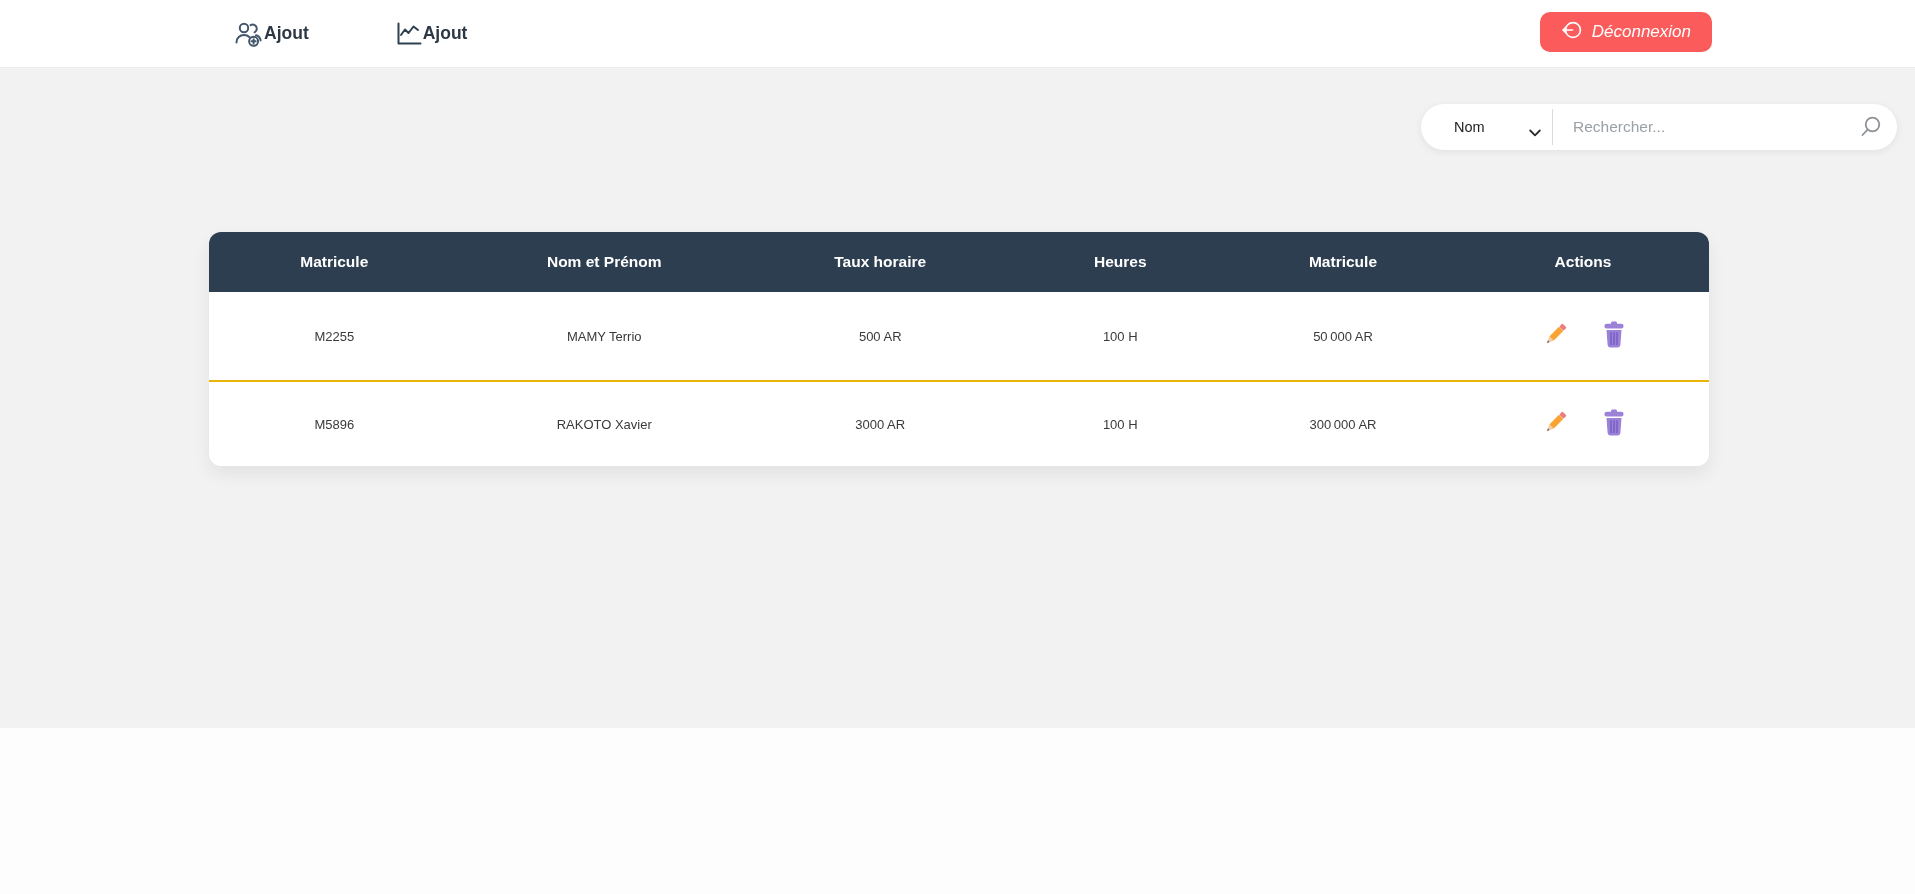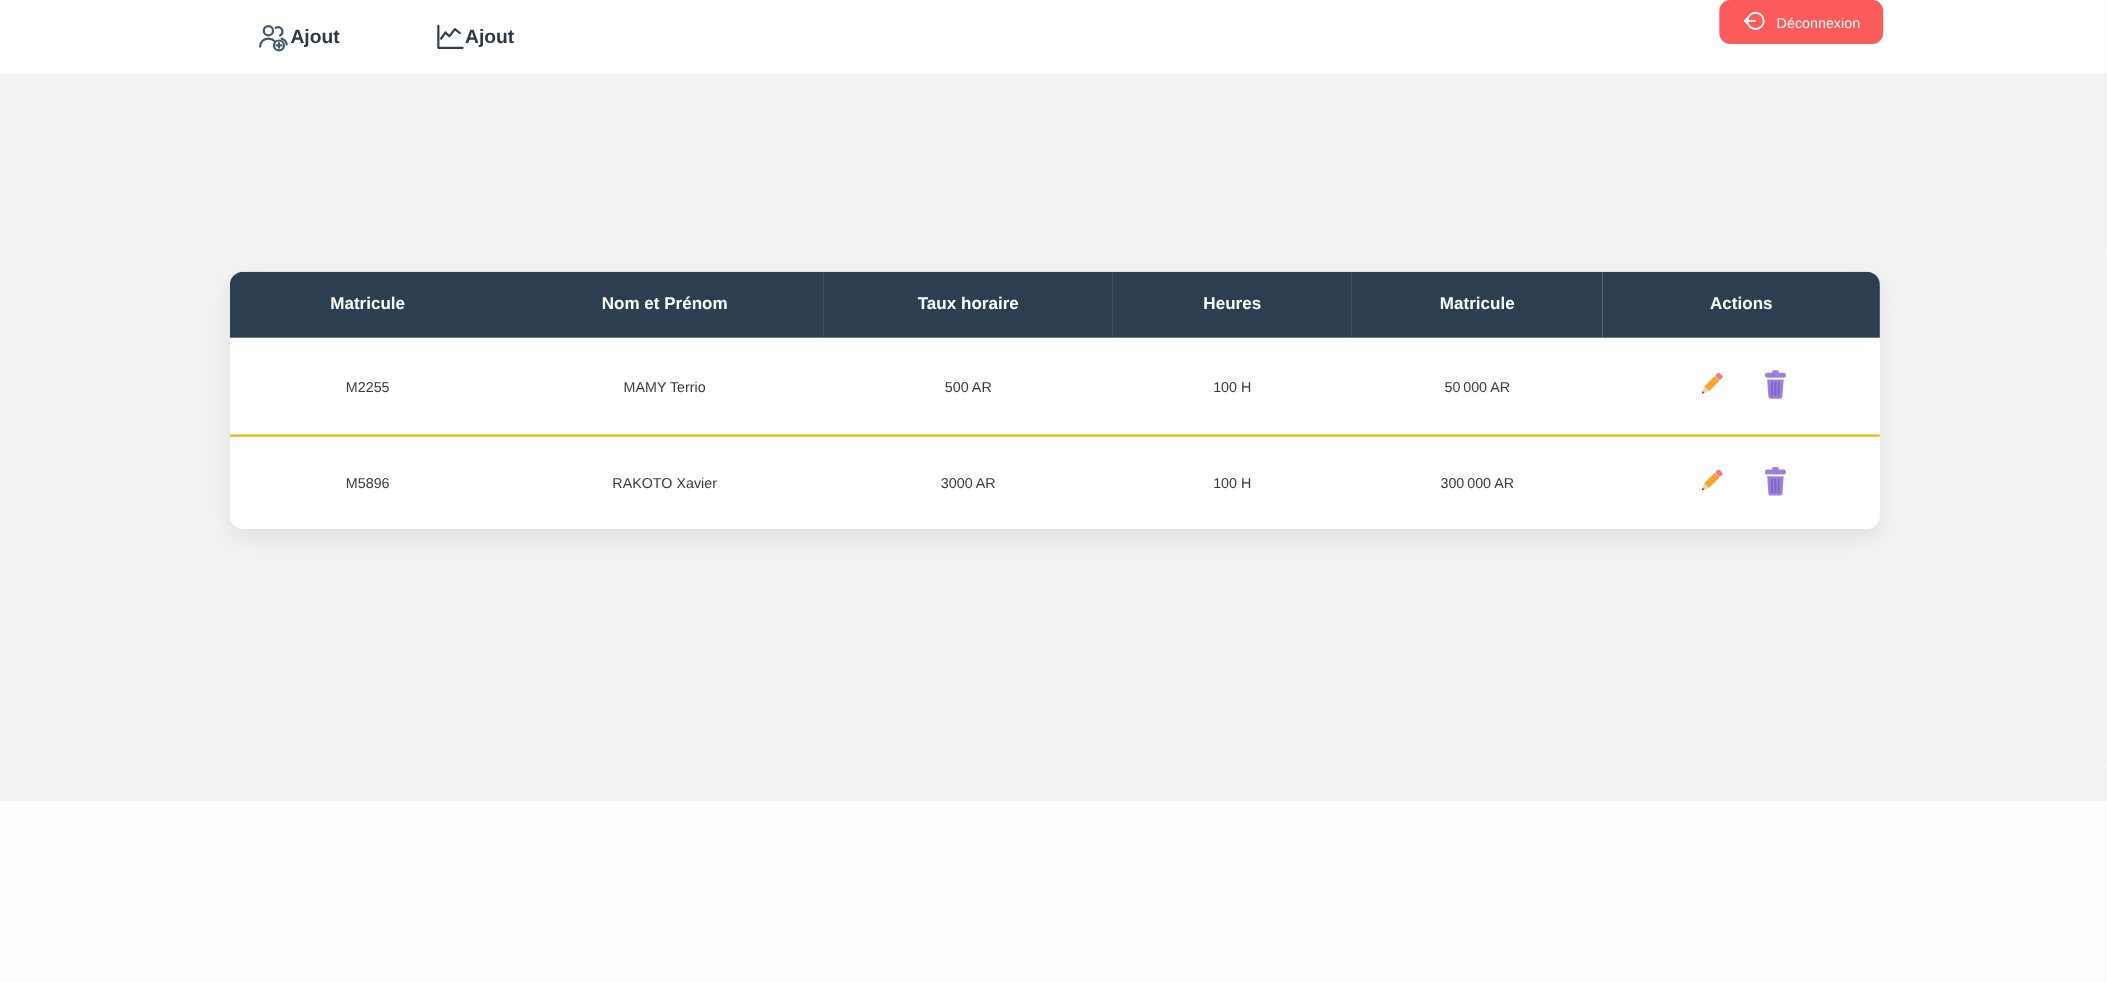--- a/index.html
+++ b/index.html
@@ -33,30 +33,31 @@
   }
   .nav-item.active {
     background: #eef1f4;
     color: #4b7389;
     font-weight: 600;
   }
   .nav-item svg { display: block; }
 
   .logout-button {
     position: absolute;
-    right: 203px; top: 0;
+    right: 203px; top: 12px;
     height: 40px;
     display: flex; align-items: center; gap: 10px;
     padding: 0 21px;
     border: none; border-radius: 10px;
     background: #fb5b5b;
     color: #ffffff;
     font-family: inherit;
-    font-size: 13px;
+    font-size: 17px;
     cursor: pointer;
+    font-style: italic;
   }
 
   
   .content {
     position: relative;
     height: 660px;
     background: #f2f2f3;
   }
 
   
@@ -91,21 +92,20 @@
 
   
   .table-card {
     position: absolute;
     left: 209px; top: 164px;
     width: 1500px;
     background: #ffffff;
     border-radius: 12px;
     overflow: hidden;
     box-shadow: 0 8px 18px rgba(0,0,0,0.07);
-    margin-top: 15px;
   }
   table { width: 100%; border-collapse: collapse; text-align: center; }
   thead tr { background: #2d3e50; }
   th {
     height: 60px;
     color: #ffffff;
     font-size: 15.5px; font-weight: 700;
   }
   tbody tr:nth-child(1) { height: 89px; }
   tbody tr:nth-child(2) { height: 85px; }
@@ -154,20 +154,40 @@
         <path d="M2.2 10 H 11.5"></path>
         <path d="M5.2 6.9 L 2.2 10 L 5.2 13.1"></path>
       </svg>
     </span>
     <span>Déconnexion</span>
   </button>
 </nav>
 
 <main class="content">
 
+  <div class="searchbar">
+    <div class="select-wrap">
+      <select>
+        <option>Nom</option>
+      </select>
+      <span class="chevron">
+        <svg width="12" height="8" viewBox="0 0 12 8" fill="none" stroke="#2b2b2b" stroke-width="1.8" stroke-linecap="round" stroke-linejoin="round">
+          <polyline points="1.2,1.5 6,6.3 10.8,1.5"></polyline>
+        </svg>
+      </span>
+    </div>
+    <span class="vdivider"></span>
+    <input type="text" placeholder="Rechercher..." style="">
+    <span class="search-glass">
+      <svg width="24" height="24" viewBox="0 0 24 24" fill="none" stroke="#8b9196" stroke-width="1.8" stroke-linecap="round">
+        <circle cx="14.5" cy="9.5" r="6.8"></circle>
+        <path d="M9.6 14.6 L 4.5 20"></path>
+      </svg>
+    </span>
+  </div>
 
   <div class="table-card">
     <table>
       <colgroup>
         <col style="width:16.7%">
           <col style="width:19.3%">
           <col style="width:17.5%">
         <col style="width:14.5%">
           <col style="width:15.2%">
           <col style="width:16.8%">

